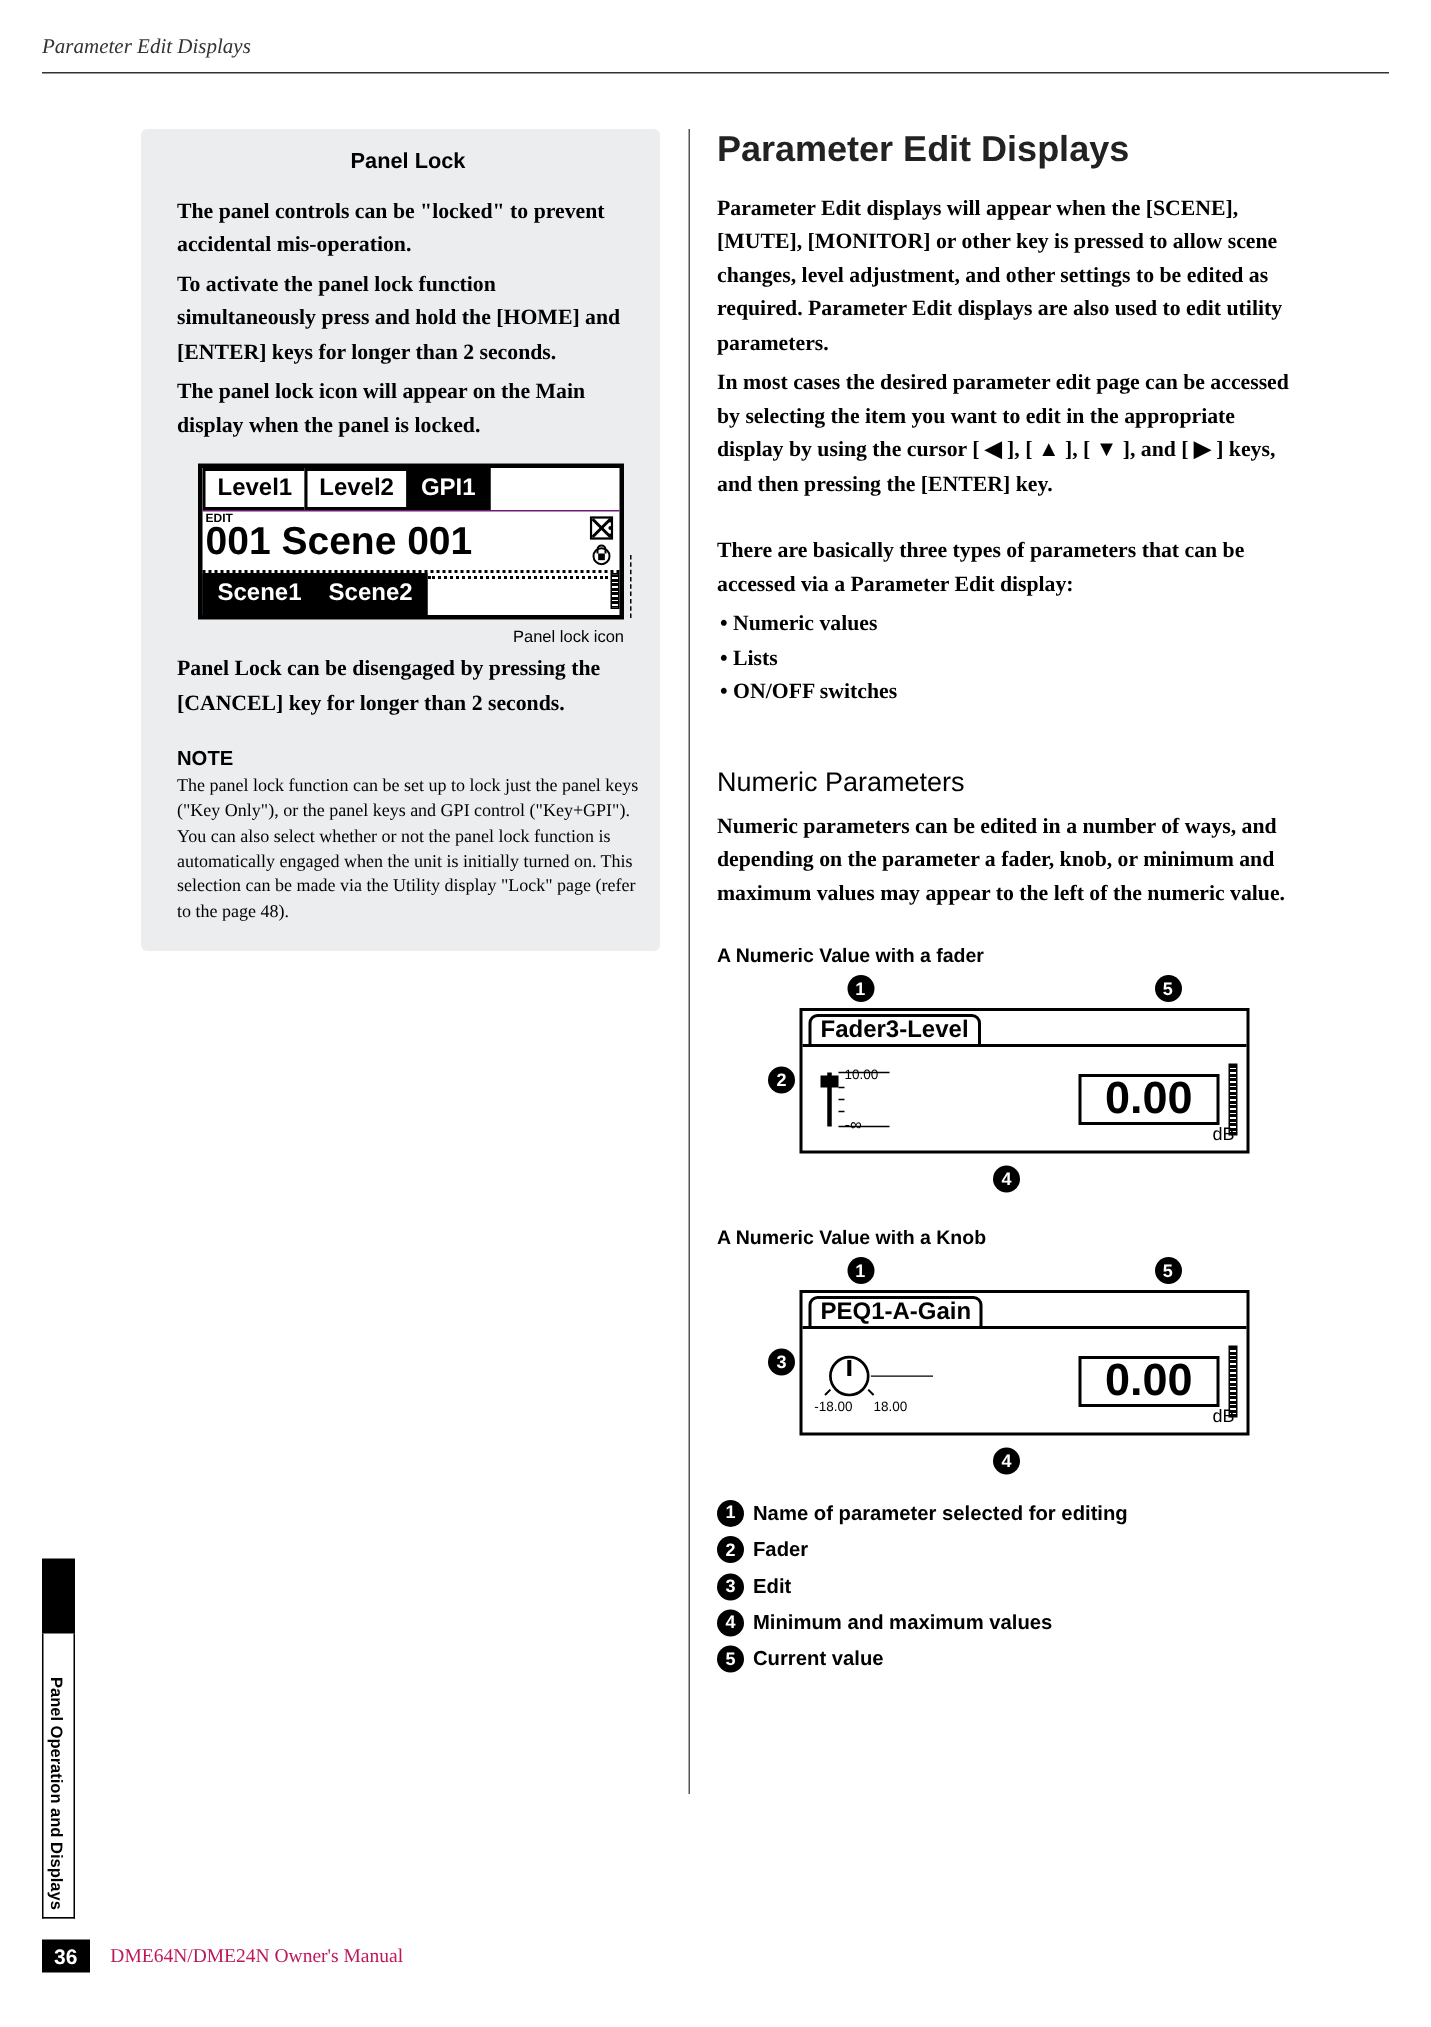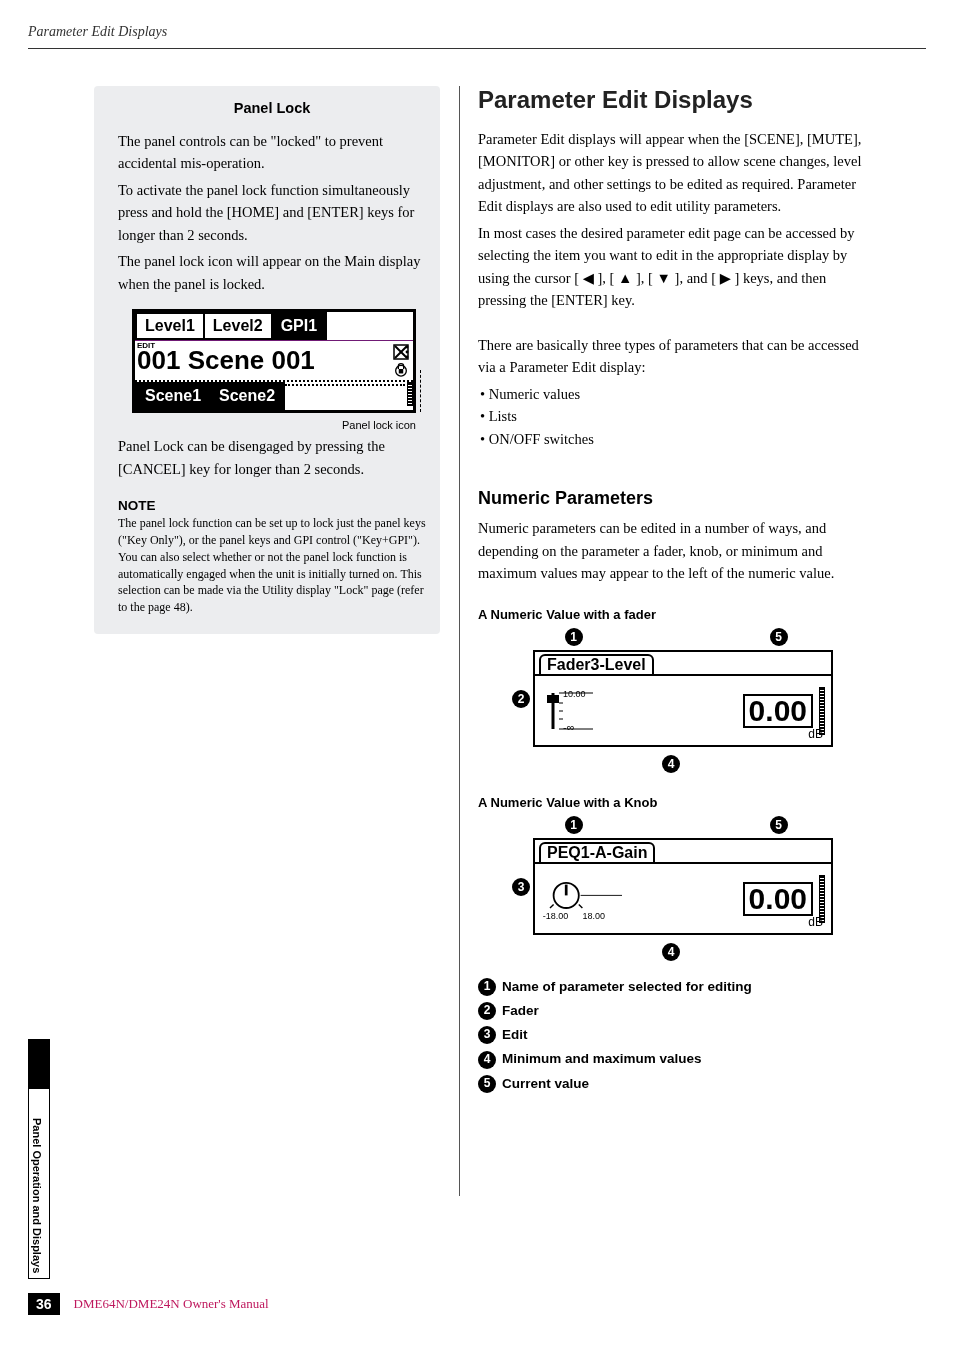--- a/index.html
+++ b/index.html
@@ -55,20 +55,21 @@
   .panel-lock-title {
     text-align: center;
     font-family: Arial, Helvetica, sans-serif;
     font-weight: bold;
     font-size: 14.5px;
     margin-bottom: 14px;
   }
   .body-text {
     font-size: 14.5px;
     line-height: 1.55;
+    font-weight: bold;
   }
   .body-text p { margin-bottom: 4px; }
   .lcd-display {
     margin: 14px 0 4px 14px;
     width: 284px;
   }
   .lcd-frame {
     border: 3px solid #000;
     background: #fff;
   }
@@ -148,21 +149,21 @@
   }
   .section-title {
     font-family: 'Arial Black', Arial, sans-serif;
     font-weight: 900;
     font-size: 24px;
     color: #222;
     margin-bottom: 14px;
   }
   .sub-title {
     font-family: Arial, Helvetica, sans-serif;
-    font-weight: bold;
+    font-weight: normal;
     font-size: 18px;
     margin-top: 38px;
     margin-bottom: 8px;
   }
   .small-title {
     font-family: Arial, Helvetica, sans-serif;
     font-weight: bold;
     font-size: 13px;
     margin-top: 22px;
     margin-bottom: 6px;
@@ -234,21 +235,21 @@
     align-items: flex-start;
     font-family: 'Arial', sans-serif;
     font-size: 10px;
   }
   .big-val {
     font-family: 'Arial Black', Arial, sans-serif;
     font-weight: 900;
     font-size: 30px;
     margin-left: auto;
     border: 2px solid #000;
-    padding: 0 4px;
+    padding: 0 16px;
     line-height: 1;
     text-align: right;
   }
   .db {
     font-family: Arial, sans-serif;
     font-size: 12px;
     position: absolute;
     right: 8px;
     bottom: 4px;
   }

